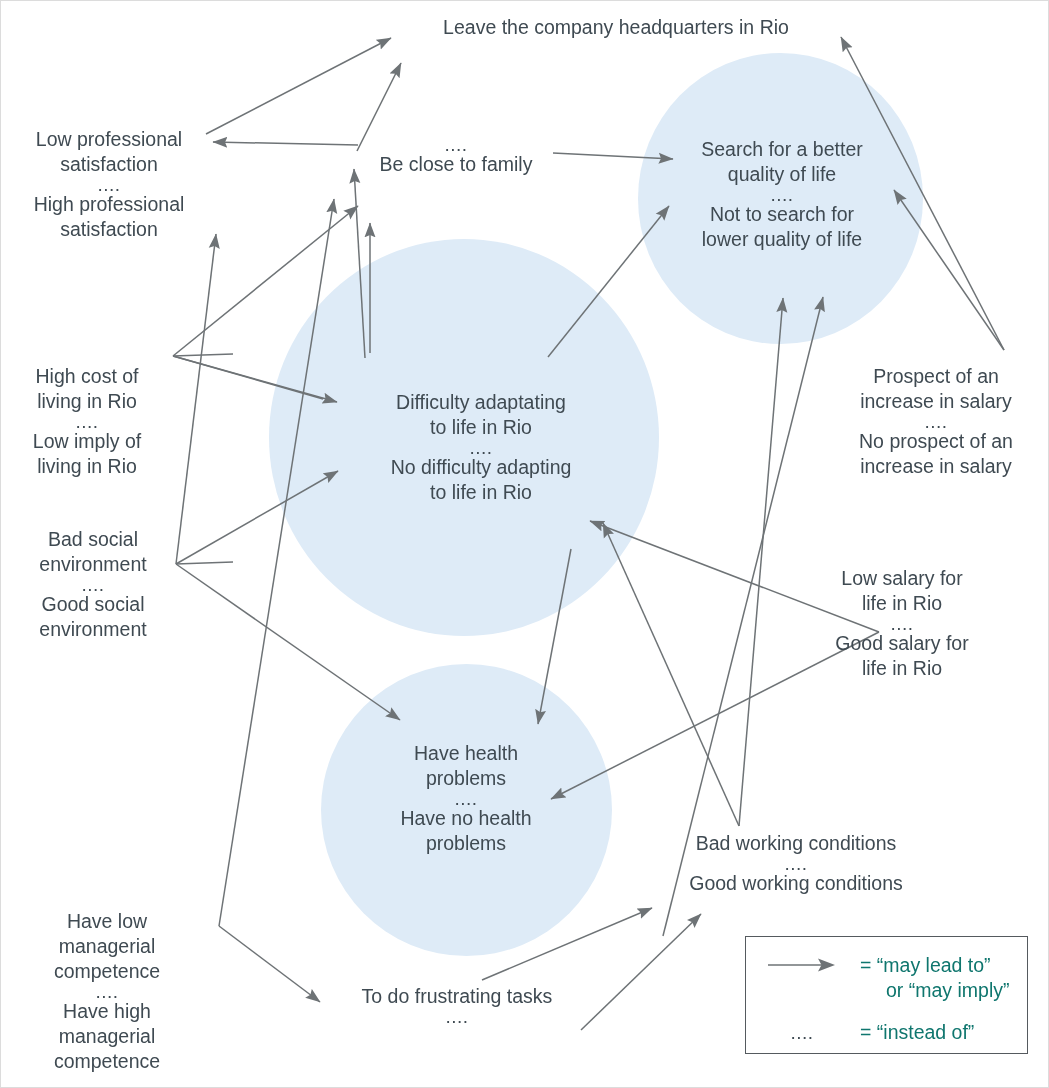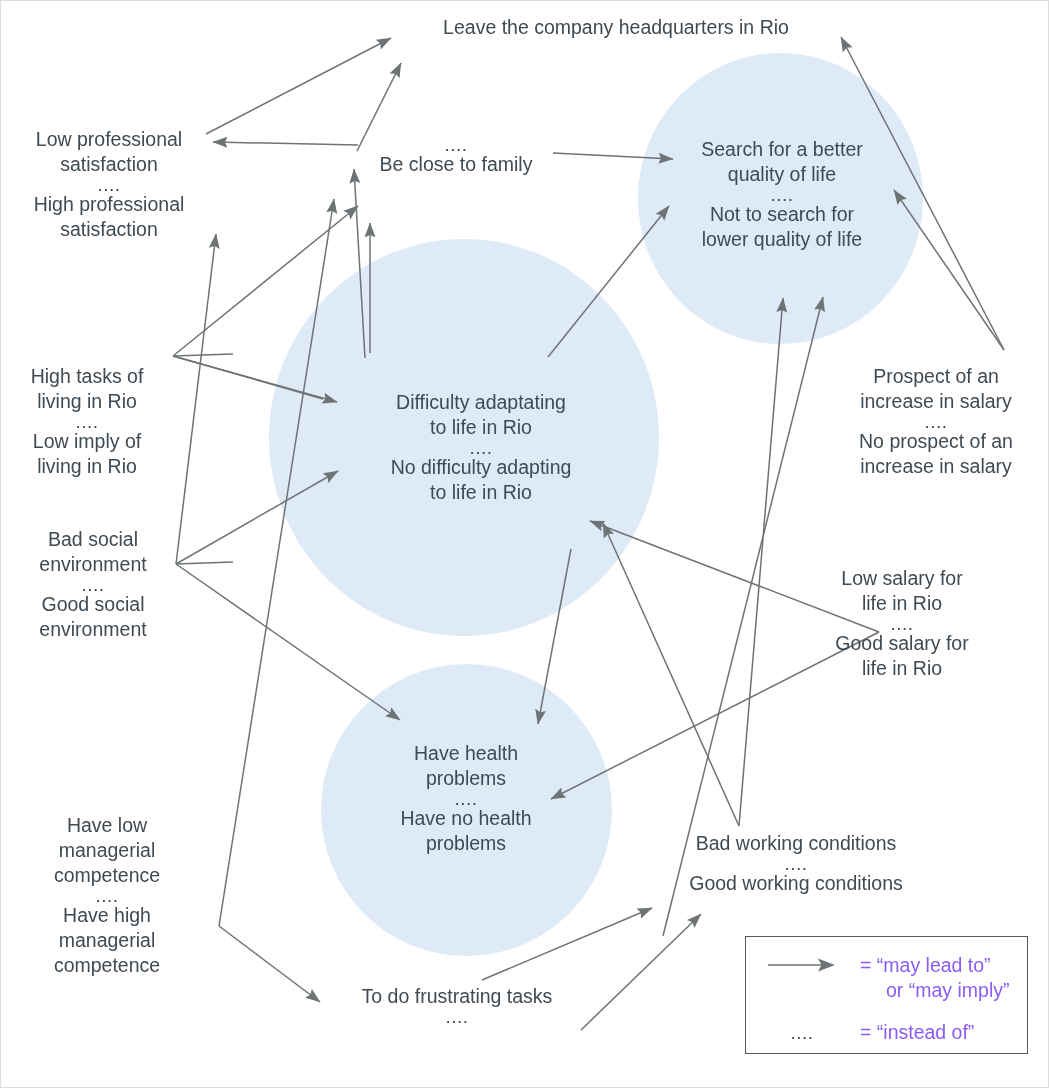--- a/index.html
+++ b/index.html
@@ -60,21 +60,21 @@
     border: 1px solid #555a5e;
     background: #ffffff;
     box-sizing: border-box;
   }
   .legend-row {
     position: absolute;
     display: flex;
     align-items: flex-start;
   }
   .legend-text {
-    color: #8b5cf6;
+    color: #0f766e;
     font-size: 19.5px;
     line-height: 25px;
     white-space: nowrap;
   }
   .legend-dots {
     color: #3f4a52;
     font-size: 19px;
     line-height: 25px;
     letter-spacing: 0.5px;
   }
@@ -174,21 +174,21 @@
 
   <div class="node" style="left:672px; top:136px; width:218px;">
     <span class="pole">Search for a better</span>
     <span class="pole">quality of life</span>
     <span class="sep">....</span>
     <span class="pole">Not to search for</span>
     <span class="pole">lower quality of life</span>
   </div>
 
   <div class="node" style="left:14px; top:363px; width:144px;">
-    <span class="pole">High tasks of</span>
+    <span class="pole">High cost of</span>
     <span class="pole">living in Rio</span>
     <span class="sep">....</span>
     <span class="pole">Low imply of</span>
     <span class="pole">living in Rio</span>
   </div>
 
   <div class="node" style="left:12px; top:526px; width:160px;">
     <span class="pole">Bad social</span>
     <span class="pole">environment</span>
     <span class="sep">....</span>
@@ -227,21 +227,21 @@
     <span class="pole">Have no health</span>
     <span class="pole">problems</span>
   </div>
 
   <div class="node" style="left:660px; top:830px; width:270px;">
     <span class="pole">Bad working conditions</span>
     <span class="sep">....</span>
     <span class="pole">Good working conditions</span>
   </div>
 
-  <div class="node" style="left:20px; top:812px; width:172px;">
+  <div class="node" style="left:20px; top:908px; width:172px;">
     <span class="pole">Have low</span>
     <span class="pole">managerial</span>
     <span class="pole">competence</span>
     <span class="sep">....</span>
     <span class="pole">Have high</span>
     <span class="pole">managerial</span>
     <span class="pole">competence</span>
   </div>
 
   <div class="node" style="left:336px; top:983px; width:240px;">

